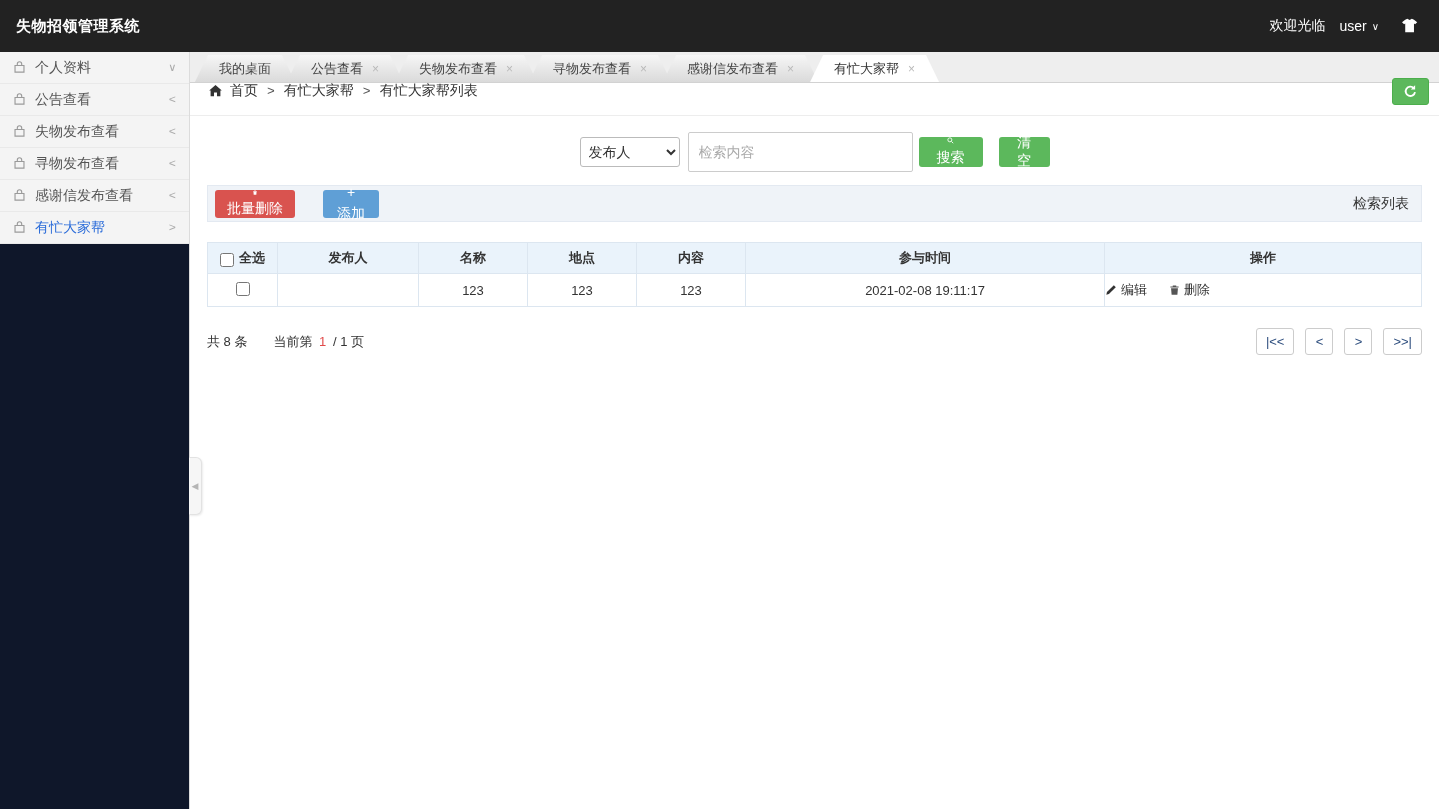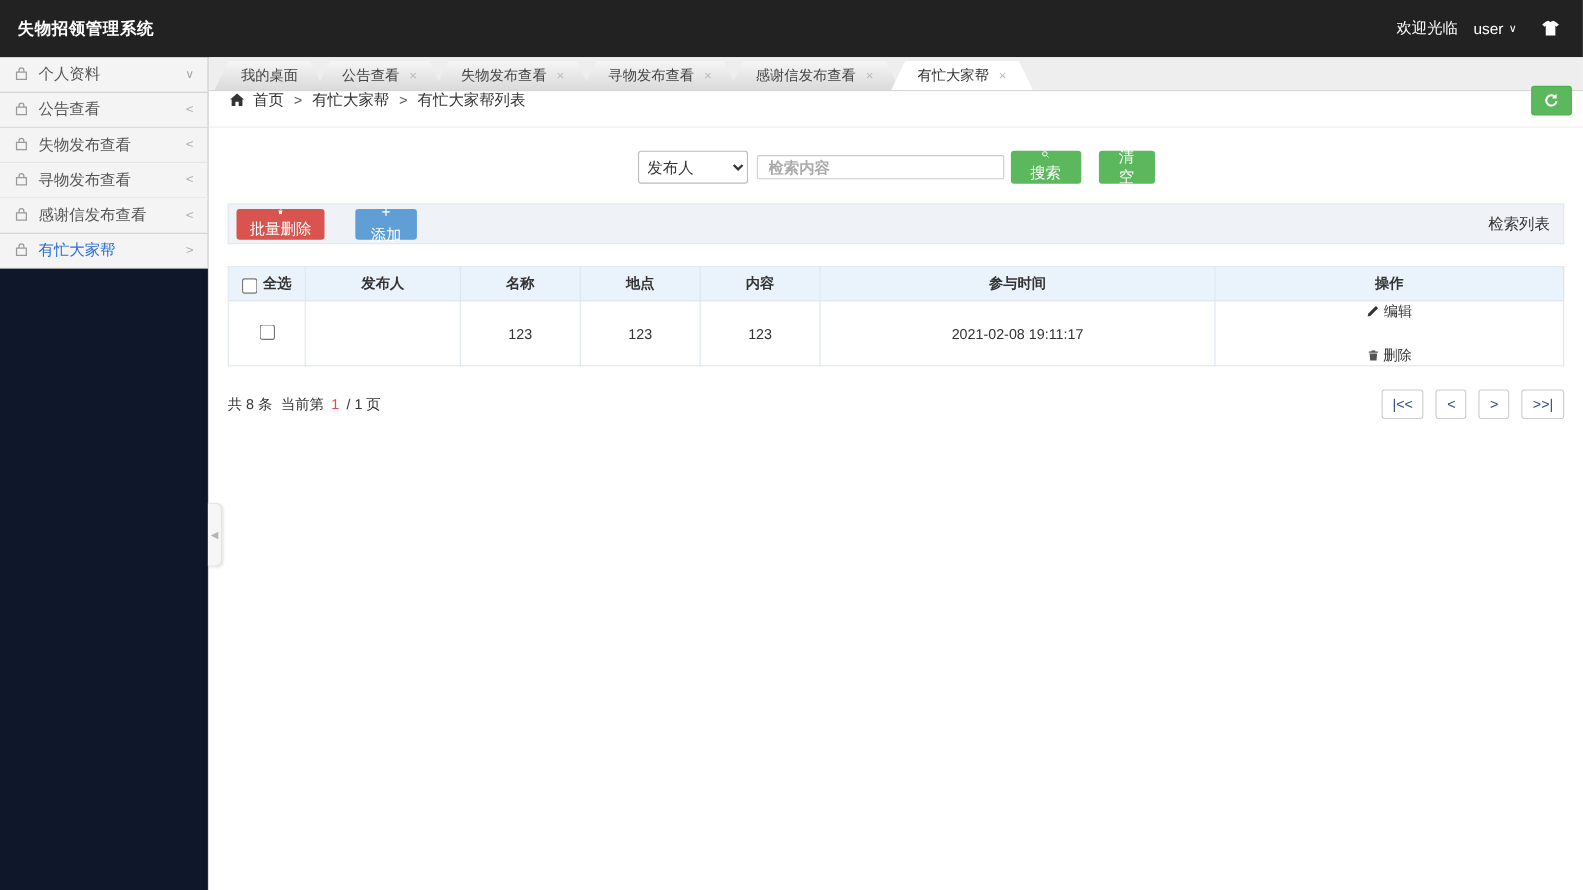--- a/index.html
+++ b/index.html
@@ -40,43 +40,43 @@
   .crumb { cursor:pointer; }
   .crumb-sep { margin:0 9px; color:#555; font-size:13px; }
   .home-ic { margin-right:7px; display:flex; }
   .refresh-btn { margin-left:auto; width:37px; height:27px; background:#5cb85c; border:1px solid #4cae4c; border-radius:3px; display:flex; align-items:center; justify-content:center; cursor:pointer; }
 
   
   .main { flex:1; padding:0 17px; }
 
   .search-row { margin-top:21px; display:flex; justify-content:center; align-items:center; height:30px; }
   .field-select { width:100px; height:30px; border:1px solid #bbb; border-radius:3px; font-size:14px; color:#333; padding:0 4px; background:#fff; }
-  .search-input { width:225px; height:22px; border:1px solid #ccc; border-radius:2px; margin-left:8px; padding:0 10px; font-size:14px; color:#0c4a6e;font-weight:bold; }
+  .search-input { width:225px; height:40px; border:1px solid #ccc; border-radius:2px; margin-left:8px; padding:0 10px; font-size:14px; color:#0c4a6e; }
   .search-input::placeholder { color:#aaa; }
   .btn { border:none; border-radius:3px; color:#fff; font-size:14px; height:30px; display:inline-flex; align-items:center; justify-content:center; gap:5px; cursor:pointer; padding:0 12px;flex-direction:column; }
   .btn-green { background:#5cb85c; }
   .btn-search { margin-left:6px; width:64px; }
   .btn-clear { margin-left:16px; width:51px; }
 
   .toolbar-row { margin-top:18px; height:37px; background:#eff3f8; border:1px solid #e3e9f1; display:flex; align-items:center; padding:0 6px; }
   .btn-red { background:#d9534f; height:28px; margin-left:1px; }
   .btn-blue { background:#5f9fd6; height:28px; margin-left:28px; width:56px; }
   .list-title { margin-left:auto; font-size:14px; color:#333; padding-right:6px; }
 
   table.grid { margin-top:20px; width:100%; border-collapse:collapse; table-layout:fixed; }
   .grid th, .grid td { border:1px solid #dce6f0; text-align:center; }
   .grid th { background:#eaf3fb; height:31px; font-size:13px; font-weight:bold; color:#333; }
   .grid td { background:#fff; height:33px; font-size:13px; color:#333; }
   .th-check { display:flex; align-items:flex-end; justify-content:center; gap:5px; }
   .grid input[type=checkbox] { width:14px; height:14px; cursor:pointer; }
-  .ops { display:flex; align-items:center; justify-content:flex-start; gap:22px;flex-direction:column; }
+  .ops { display:flex; align-items:center; justify-content:flex-start; gap:22px; }
   .op-link { display:inline-flex; align-items:center; gap:4px; font-size:13px; color:#333; cursor:pointer; }
 
   .pagi-row { margin-top:21px; display:flex; align-items:center; font-size:13px; color:#333; }
-  .pagi-current { margin-left:8px; }
+  .pagi-current { margin-left:26px; }
   .page-num { color:#e14b4b; margin:0 3px; }
   .pagi-btns { margin-left:auto; display:flex; gap:11px; }
   .pagi-btn { min-width:28px; height:27px; padding:0 9px; background:#fff; border:1px solid #ccc; border-radius:3px; color:#2e4e7e; font-size:13px; display:flex; align-items:center; justify-content:center; cursor:pointer; }
 
   .collapse-handle { position:absolute; left:-1px; top:405px; width:13px; height:58px; background:#f6f6f6; border:1px solid #e2e2e2; border-left:none; border-radius:0 6px 6px 0; display:flex; align-items:center; justify-content:center; color:#b5b5b5; font-size:9px; cursor:pointer; box-shadow:1px 1px 2px rgba(0,0,0,.08); }
 </style>
 </head>
 <body>
 
 <div class="topbar">

